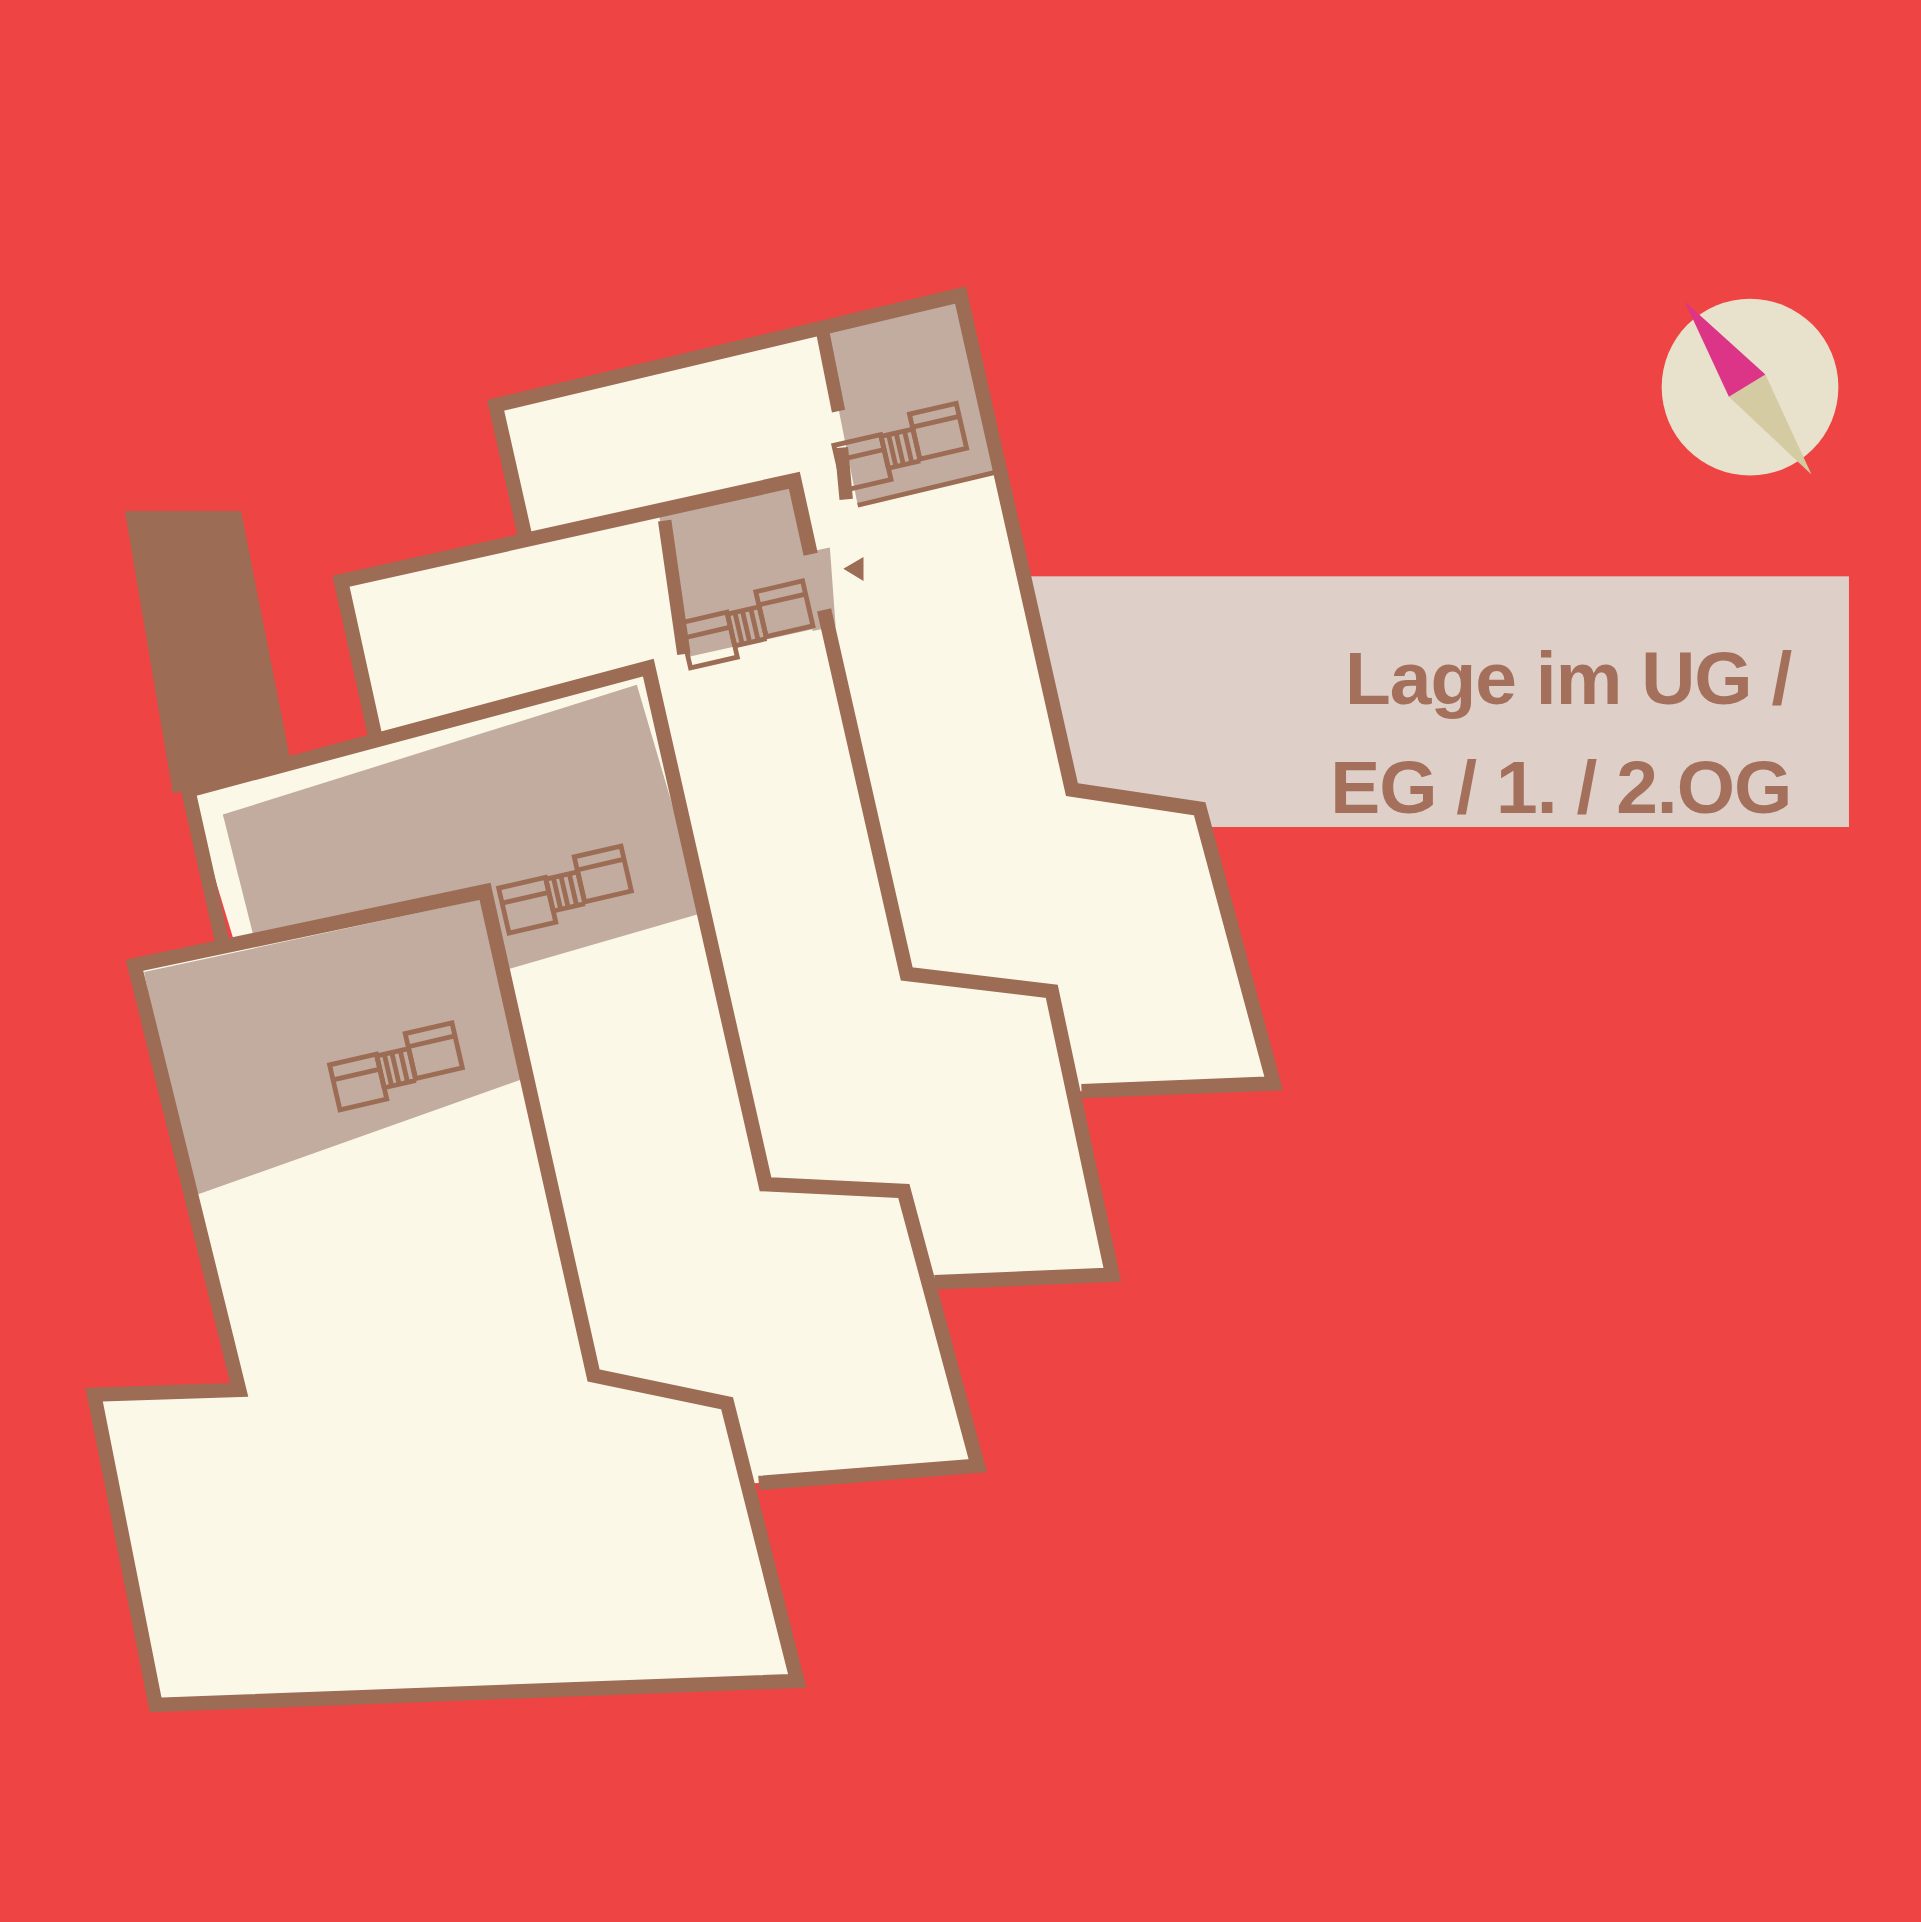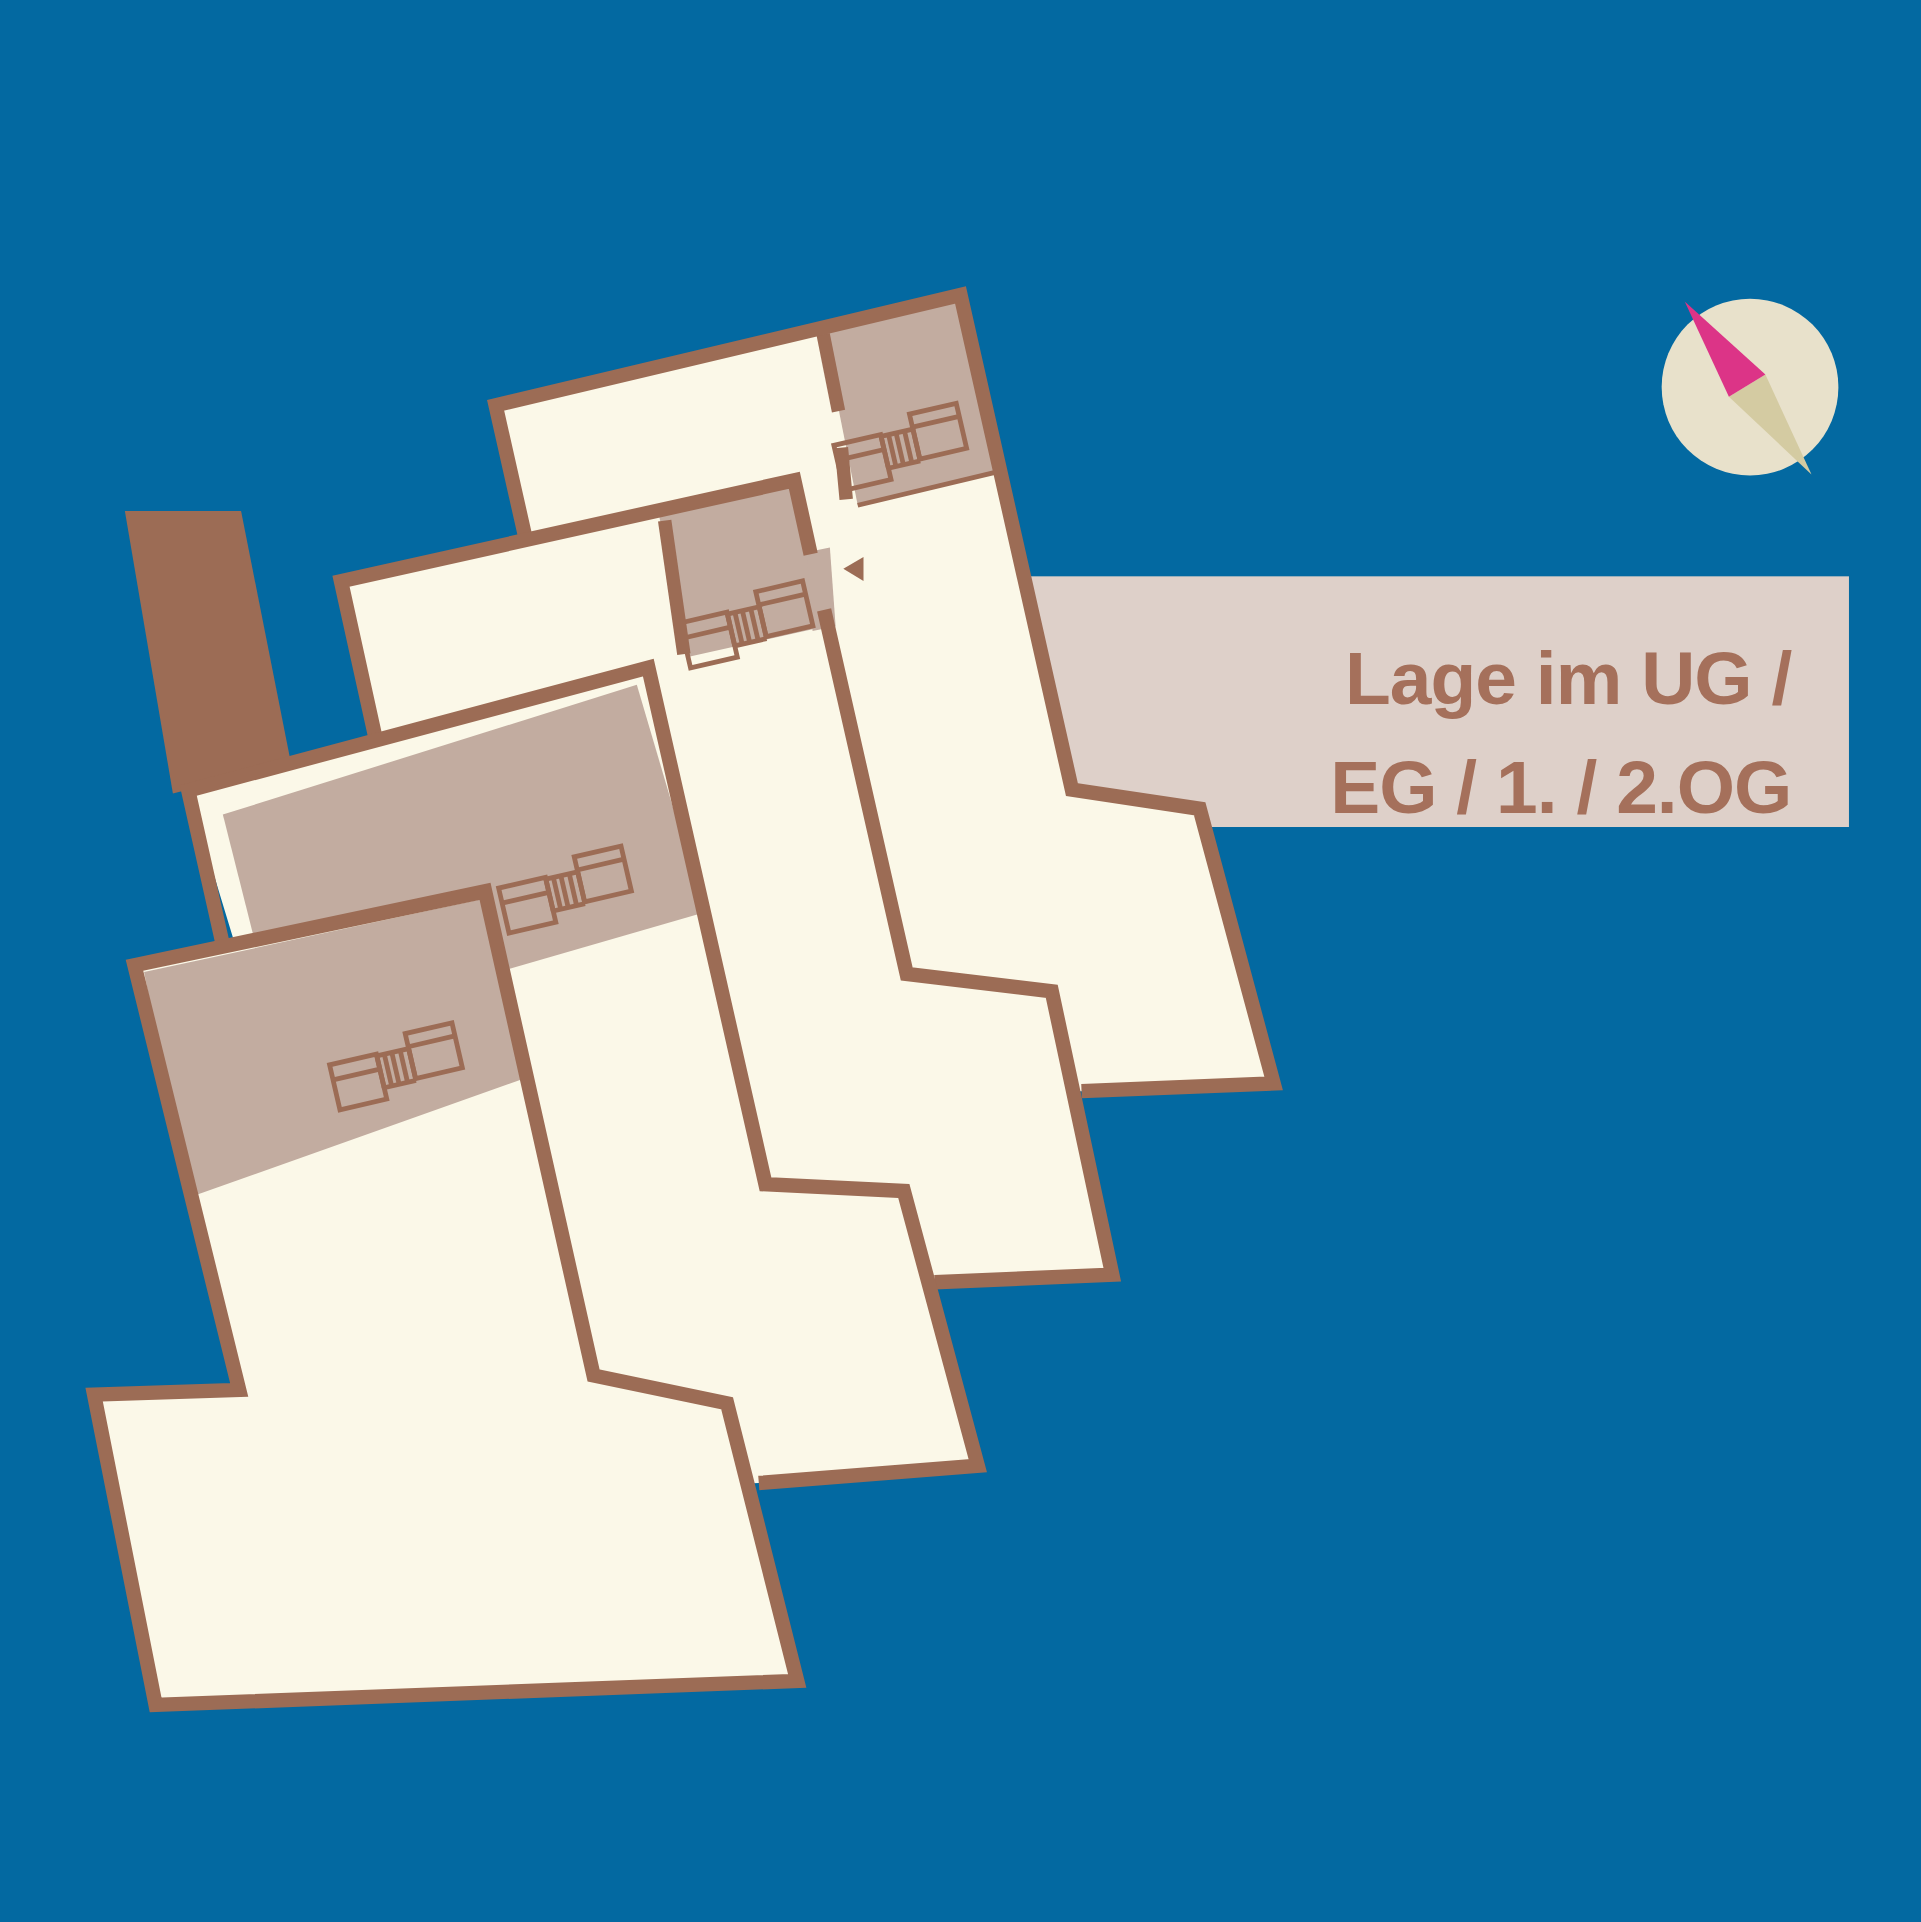--- a/index.html
+++ b/index.html
@@ -1,16 +1,16 @@
 <!DOCTYPE html>
 <html><head>
 <meta charset="utf-8">
 <style>
   html,body{margin:0;padding:0;background:#ffffff;}
-  .stage{position:relative;width:1921px;height:1922px;background:#0369a1;overflow:hidden;
+  .stage{position:relative;width:1921px;height:1922px;background:#ef4444;overflow:hidden;
          font-family:"Liberation Sans", sans-serif;}
   svg{display:block;}
   text.floor-label{font-family:"Liberation Sans", sans-serif;font-weight:700;
                    letter-spacing:-1px;}
 </style>
 </head>
 <body>
 
 <div class="stage">
   <svg id="plan-svg" width="1921" height="1922" viewBox="0 0 2000 2001" xmlns="http://www.w3.org/2000/svg">

